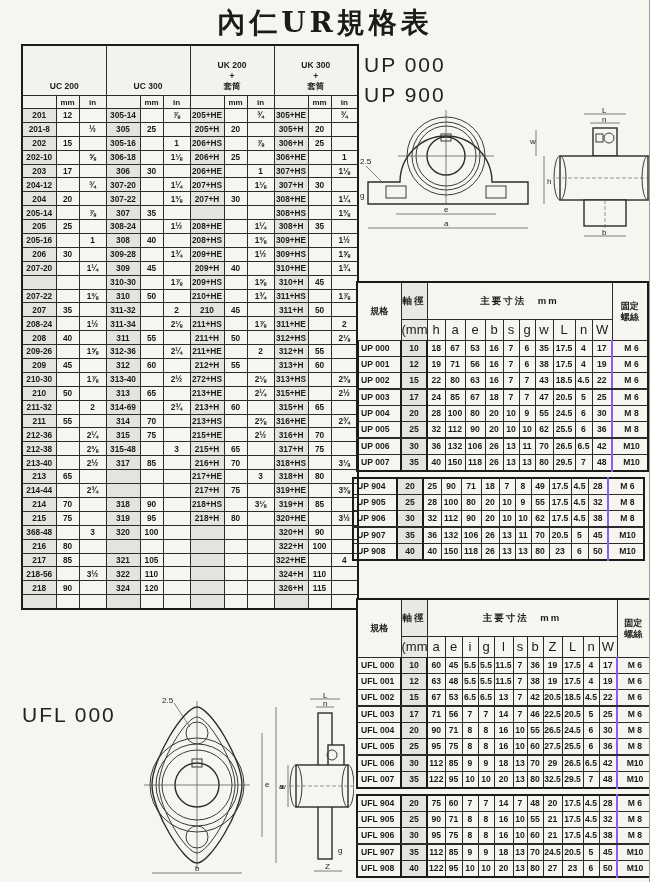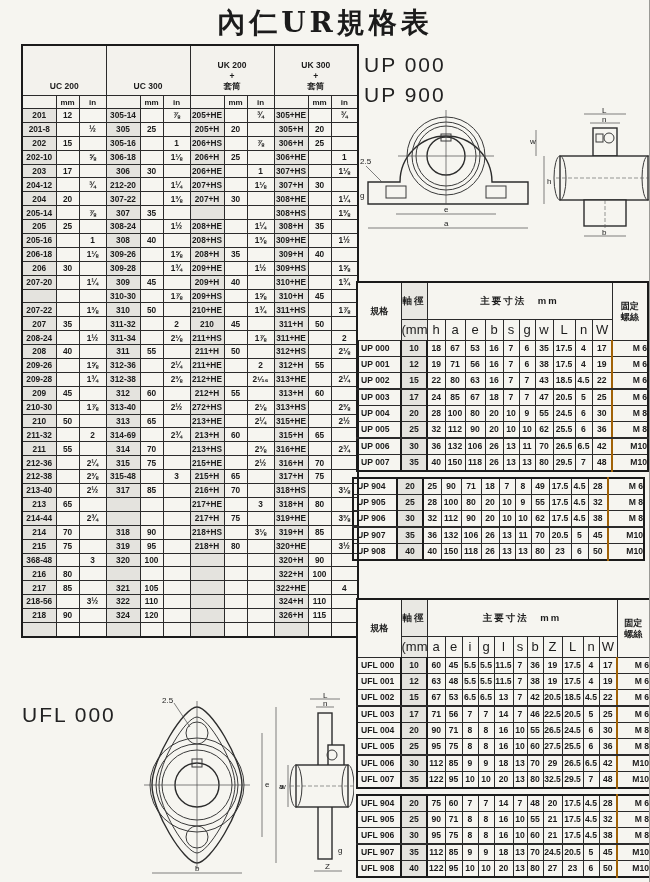--- a/index.html
+++ b/index.html
@@ -15,27 +15,27 @@
   .left-table .h1 th{height:46px;vertical-align:bottom;padding-bottom:3px;white-space:pre-line;line-height:1.25;}
   .left-table .h2 th{height:12px;font-size:8px;}
   .left-table td{height:12.9px;font-size:8.3px;font-weight:700;line-height:1;}
   .left-table td:nth-child(3n+1){background:#e4e3de;}
   
   .spec{position:absolute;width:293px;border:2px solid #1b1b1b;}
   .spec th{font-size:9px;font-weight:700;line-height:1.2;white-space:pre-line;}
   .spec td{height:15px;font-size:8.6px;font-weight:600;line-height:1;}
   .spec td:first-child{text-align:left;padding-left:3px;border-right:2px solid #1b1b1b;}
   .spec td:nth-child(2){background:#e4e3de;font-weight:700;border-right:2px solid #1b1b1b;}
-  .spec td:last-child{text-align:right;padding-left:3px;border-left:2px solid #a16207;}
+  .spec td:last-child{text-align:center;padding-left:3px;border-left:2px solid #8b5cf6;}
   .spec .dims-title{height:36px;font-size:9.5px;letter-spacing:2px;}
   .spec .letters th{height:20px;font-weight:400;font-size:13px;background:#f6f5f0;}
   .spec thead th{background:#f6f5f0;}
   .spec tbody tr:nth-child(3) td{border-bottom-width:2px;}
   .spec tbody tr:nth-child(6) td{border-bottom-width:2px;}
-  .spec2 tbody tr:nth-child(3) td{border-bottom-width:2px;}
+  .spec2 tbody tr:nth-child(3) td{border-bottom-width:2px;border-radius:8px;}
   
   .caption{position:absolute;font-size:21px;letter-spacing:2px;color:#222;line-height:30px;font-weight:400;}
   svg{position:absolute;}
   .ln{stroke:#3a3a3a;stroke-width:1;fill:none;}
   .lnb{stroke:#2c2c2c;stroke-width:1.4;fill:none;}
   .fillw{fill:#f6f5f0;}
   .dim{stroke:#4a4a4a;stroke-width:0.7;fill:none;}
   .dash{stroke:#555;stroke-width:0.6;stroke-dasharray:4 2;fill:none;}
   .dimtxt{font-size:8px;fill:#222;font-family:"Liberation Sans",sans-serif;}
 </style>
@@ -155,21 +155,21 @@
           <td></td>
           <td>1</td>
           <td>307+HS</td>
           <td></td>
           <td>1⅛</td>
         </tr>
         <tr>
           <td>204-12</td>
           <td></td>
           <td>¾</td>
-          <td>212-20</td>
+          <td>307-20</td>
           <td></td>
           <td>1¼</td>
           <td>207+HS</td>
           <td></td>
           <td>1⅛</td>
           <td>307+H</td>
           <td>30</td>
           <td></td>
         </tr>
         <tr>
@@ -222,34 +222,20 @@
           <td>40</td>
           <td></td>
           <td>208+HS</td>
           <td></td>
           <td>1⅜</td>
           <td>309+HE</td>
           <td></td>
           <td>1½</td>
         </tr>
         <tr>
-          <td>206-18</td>
-          <td></td>
-          <td>1⅛</td>
-          <td>309-26</td>
-          <td></td>
-          <td>1⅝</td>
-          <td>208+H</td>
-          <td>35</td>
-          <td></td>
-          <td>309+H</td>
-          <td>40</td>
-          <td></td>
-        </tr>
-        <tr>
           <td>206</td>
           <td>30</td>
           <td></td>
           <td>309-28</td>
           <td></td>
           <td>1¾</td>
           <td>209+HE</td>
           <td></td>
           <td>1½</td>
           <td>309+HS</td>
@@ -346,34 +332,20 @@
           <td>1⅝</td>
           <td>312-36</td>
           <td></td>
           <td>2¼</td>
           <td>211+HE</td>
           <td></td>
           <td>2</td>
           <td>312+H</td>
           <td>55</td>
           <td></td>
-        </tr>
-        <tr>
-          <td>209-28</td>
-          <td></td>
-          <td>1¾</td>
-          <td>312-38</td>
-          <td></td>
-          <td>2⅜</td>
-          <td>212+HE</td>
-          <td></td>
-          <td>2¹⁄₁₆</td>
-          <td>313+HE</td>
-          <td></td>
-          <td>2¼</td>
         </tr>
         <tr>
           <td>209</td>
           <td>45</td>
           <td></td>
           <td>312</td>
           <td>60</td>
           <td></td>
           <td>212+H</td>
           <td>55</td>

